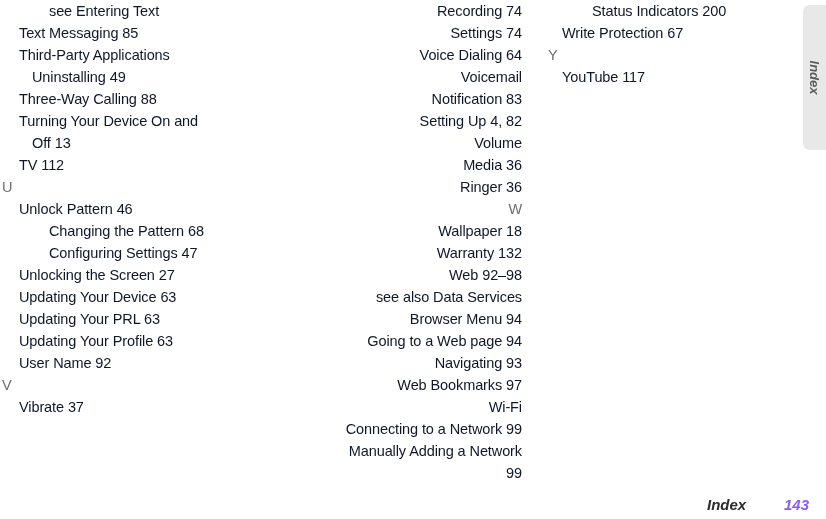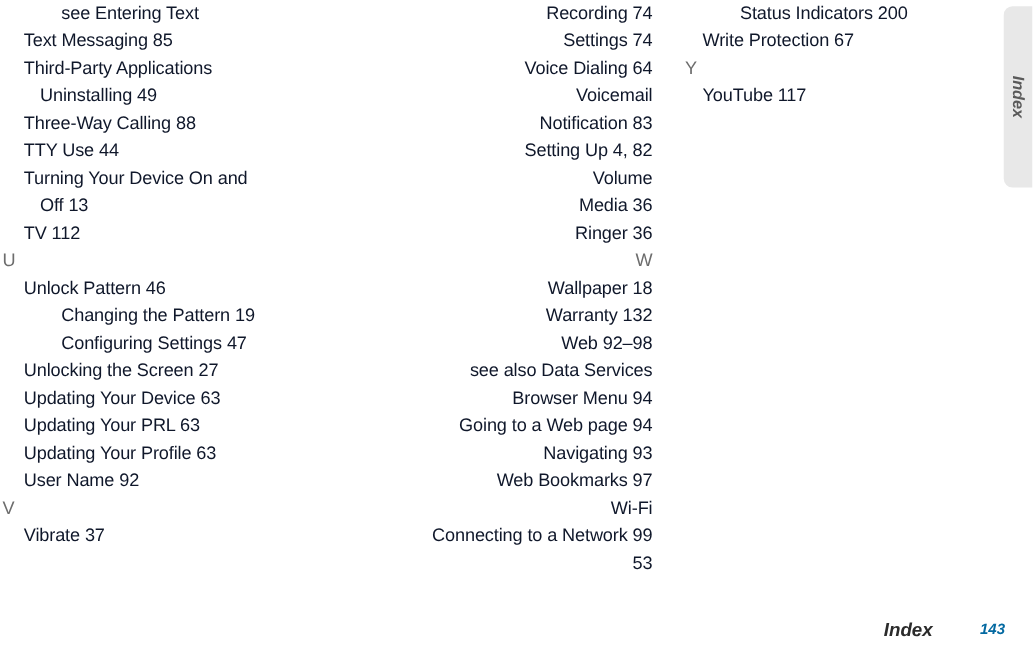--- a/index.html
+++ b/index.html
@@ -98,43 +98,42 @@
     top: 0;
     font-size: 15px;
     font-style: italic;
     font-weight: bold;
     color: #2b2b2b;
   }
   .footer-page {
     position: absolute;
     left: 784px;
     top: 0;
-    font-size: 12px;
+    font-size: 15px;
     font-style: italic;
     font-weight: bold;
-    color: #0369a1;
+    color: #8b5cf6;
   }
 </style>
 </head>
 <body>
 
 <div class="index-columns">
   <div class="index-column" id="col-1">
       <div class="index-entry lvl2">see Entering Text</div>
       <div class="index-entry lvl1">Text Messaging 85</div>
       <div class="index-entry lvl1">Third-Party Applications</div>
       <div class="index-entry lvl1-wrap">Uninstalling 49</div>
       <div class="index-entry lvl1">Three-Way Calling 88</div>
-      <div class="index-entry lvl1">TTY Use 44</div>
       <div class="index-entry lvl1">Turning Your Device On and</div>
       <div class="index-entry lvl1-wrap">Off 13</div>
       <div class="index-entry lvl1">TV 112</div>
       <div class="index-entry letter">U</div>
       <div class="index-entry lvl1">Unlock Pattern 46</div>
-      <div class="index-entry lvl2">Changing the Pattern 19</div>
+      <div class="index-entry lvl2">Changing the Pattern 68</div>
       <div class="index-entry lvl2">Configuring Settings 47</div>
       <div class="index-entry lvl1">Unlocking the Screen 27</div>
       <div class="index-entry lvl1">Updating Your Device 63</div>
       <div class="index-entry lvl1">Updating Your PRL 63</div>
       <div class="index-entry lvl1">Updating Your Profile 63</div>
       <div class="index-entry lvl1">User Name 92</div>
       <div class="index-entry letter">V</div>
       <div class="index-entry lvl1">Vibrate 37</div>
     </div>
   <div class="index-column" id="col-2">
@@ -151,21 +150,22 @@
       <div class="index-entry lvl1">Wallpaper 18</div>
       <div class="index-entry lvl1">Warranty 132</div>
       <div class="index-entry lvl1">Web 92–98</div>
       <div class="index-entry lvl2">see also Data Services</div>
       <div class="index-entry lvl2">Browser Menu 94</div>
       <div class="index-entry lvl2">Going to a Web page 94</div>
       <div class="index-entry lvl2">Navigating 93</div>
       <div class="index-entry lvl1">Web Bookmarks 97</div>
       <div class="index-entry lvl1">Wi-Fi</div>
       <div class="index-entry lvl2">Connecting to a Network 99</div>
-      <div class="index-entry lvl2-wrap">53</div>
+      <div class="index-entry lvl2">Manually Adding a Network</div>
+      <div class="index-entry lvl2-wrap">99</div>
     </div>
   <div class="index-column" id="col-3">
       <div class="index-entry lvl2">Status Indicators 200</div>
       <div class="index-entry lvl1">Write Protection 67</div>
       <div class="index-entry letter">Y</div>
       <div class="index-entry lvl1">YouTube 117</div>
     </div>
 </div>
 
 <div class="side-tab">

